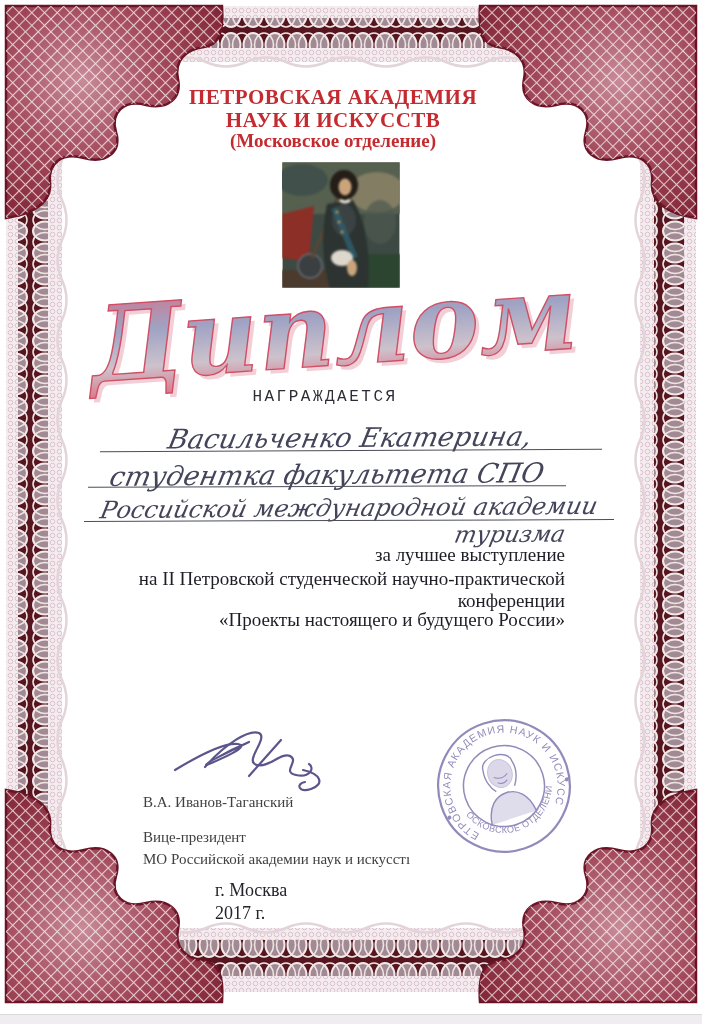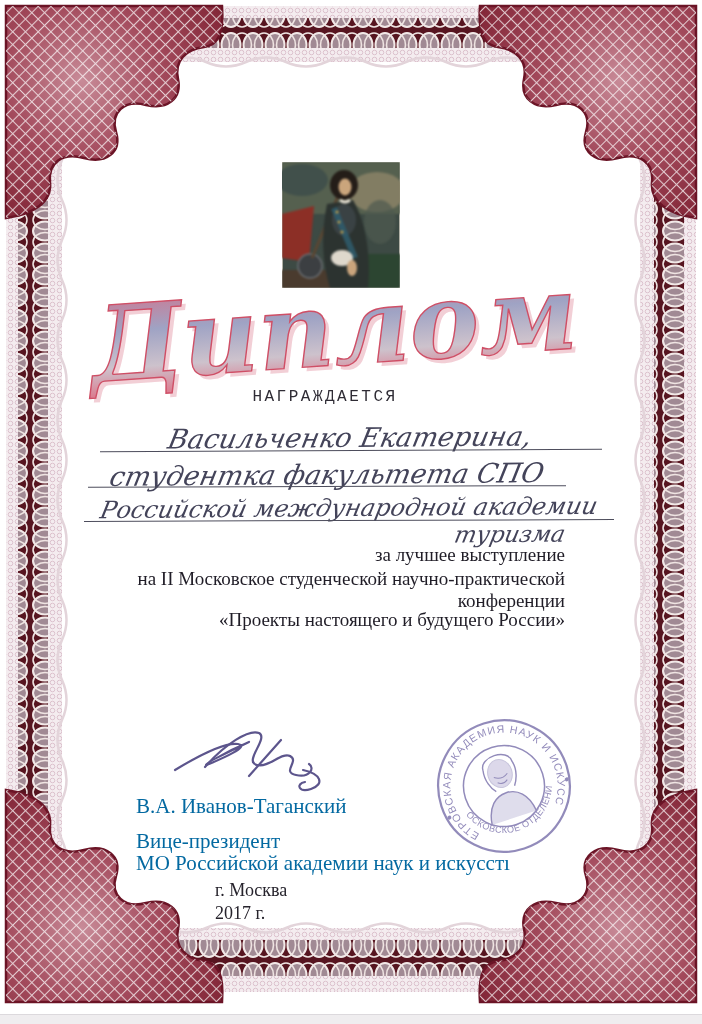--- a/index.html
+++ b/index.html
@@ -16,21 +16,21 @@
   .academy .l1,.academy .l2{font-size:21px;letter-spacing:.5px;}
   .academy .l3{font-size:19px;}
   .award{
     left:145px;top:388px;width:360px;text-align:center;
     font-size:16px;letter-spacing:2.5px;color:#2f2c35;font-family:Liberation Mono, monospace;
   }
   .reason{left:60px;width:505px;text-align:right;color:#201d27;}
   .r1{top:544px;font-size:19px;}
   .r2{top:568px;font-size:19px;}
   .r3{top:592px;font-size:19px;margin-top:17px;}
-  .signer{left:136px;color:#0369a1;font-size:21px;}
+  .signer{left:143px;color:#404040;font-size:15px;}
   .footer{left:215px;width:300px;color:#26232c;font-size:18px;}
   
   .hand{
     font-family:"DejaVu Serif", serif;font-style:italic;color:#44445a;
     transform:skewX(-12deg) rotate(-0.5deg);text-align:center;white-space:nowrap;
   }
   .h1{left:100px;width:500px;top:422px;font-size:27px;}
   .h2{left:88px;width:478px;top:459px;font-size:27px;}
   .h3{left:85px;width:528px;top:494px;font-size:24px;}
   .h4{left:430px;width:160px;top:521px;font-size:23px;}
@@ -105,20 +105,25 @@
     <rect x="654" y="6" width="30" height="996" fill="url(#chainV)"></rect>
     <rect x="640" y="6" width="14" height="996" fill="url(#lace)"></rect>
     <path d="M 640 40 q -9 20 0 40 t 0 40 t 0 40 t 0 40 t 0 40 t 0 40 t 0 40 t 0 40 t 0 40 t 0 40 t 0 40 t 0 40 t 0 40 t 0 40 t 0 40 t 0 40 t 0 40 t 0 40 t 0 40 t 0 40 t 0 40 t 0 40 t 0 40" fill="none" stroke="#e3d4da" stroke-width="2.5"></path>
 
     <use href="#cornerGroup"></use>
     <use href="#cornerGroup" transform="translate(702,0) scale(-1,1)"></use>
     <use href="#cornerGroup" transform="translate(0,1008) scale(1,-1)"></use>
     <use href="#cornerGroup" transform="translate(702,1008) scale(-1,-1)"></use>
   </svg>
 
+  <div class="abs academy">
+    <div class="l1">ПЕТРОВСКАЯ АКАДЕМИЯ</div>
+    <div class="l2">НАУК И ИСКУССТВ</div>
+    <div class="l3">(Московское отделение)</div>
+  </div>
 
   <svg class="abs portrait-svg" viewBox="0 0 118 126">
     <rect x="0" y="0" width="118" height="126" fill="#3d4a44" stroke="#d8d5c8" stroke-width="1.5"></rect>
     <g style="filter:blur(1.2px)">
       <rect x="0" y="0" width="118" height="52" fill="#55604f"></rect>
       <ellipse cx="95" cy="30" rx="28" ry="20" fill="#8d8468" opacity="0.8"></ellipse>
       <ellipse cx="20" cy="18" rx="26" ry="16" fill="#41504b"></ellipse>
       <rect x="0" y="108" width="118" height="18" fill="#4a3b2e"></rect>
       <rect x="84" y="92" width="34" height="34" fill="#2c4531"></rect>
       <path d="M0 52 L32 44 L27 100 L0 96 Z" fill="#8c2f26"></path>
@@ -156,21 +161,21 @@
 
   <div class="abs hand h1">Васильченко Екатерина,</div>
   <div class="abs rule u1"></div>
   <div class="abs hand h2">студентка факультета СПО</div>
   <div class="abs rule u2"></div>
   <div class="abs hand h3">Российской международной академии</div>
   <div class="abs rule u3"></div>
   <div class="abs hand h4">туризма</div>
 
   <div class="abs reason r1">за лучшее выступление</div>
-  <div class="abs reason r2">на II Московское студенческой научно-практической конференции</div>
+  <div class="abs reason r2">на II Петровской студенческой научно-практической конференции</div>
   <div class="abs reason r3">«Проекты настоящего и будущего России»</div>
 
   <svg class="abs sign-svg" viewBox="0 0 185 88">
     <g fill="none" stroke="#4b4380" stroke-width="2.2" stroke-linecap="round" opacity="0.9">
       <path d="M 12 58 C 35 44, 62 30, 75 32 C 88 34, 58 47, 46 52 C 34 57, 62 40, 86 30"></path>
       <path d="M 42 55 C 62 32, 86 17, 96 21 C 106 26, 80 50, 94 53 C 106 56, 118 40, 127 44"></path>
       <path d="M 118 28 L 86 64"></path>
       <path d="M 127 44 C 137 49, 118 60, 133 63 C 147 66, 152 56, 146 52"></path>
       <path d="M 140 58 C 158 62, 162 72, 148 77 C 136 81, 132 72, 142 70"></path>
     </g>

